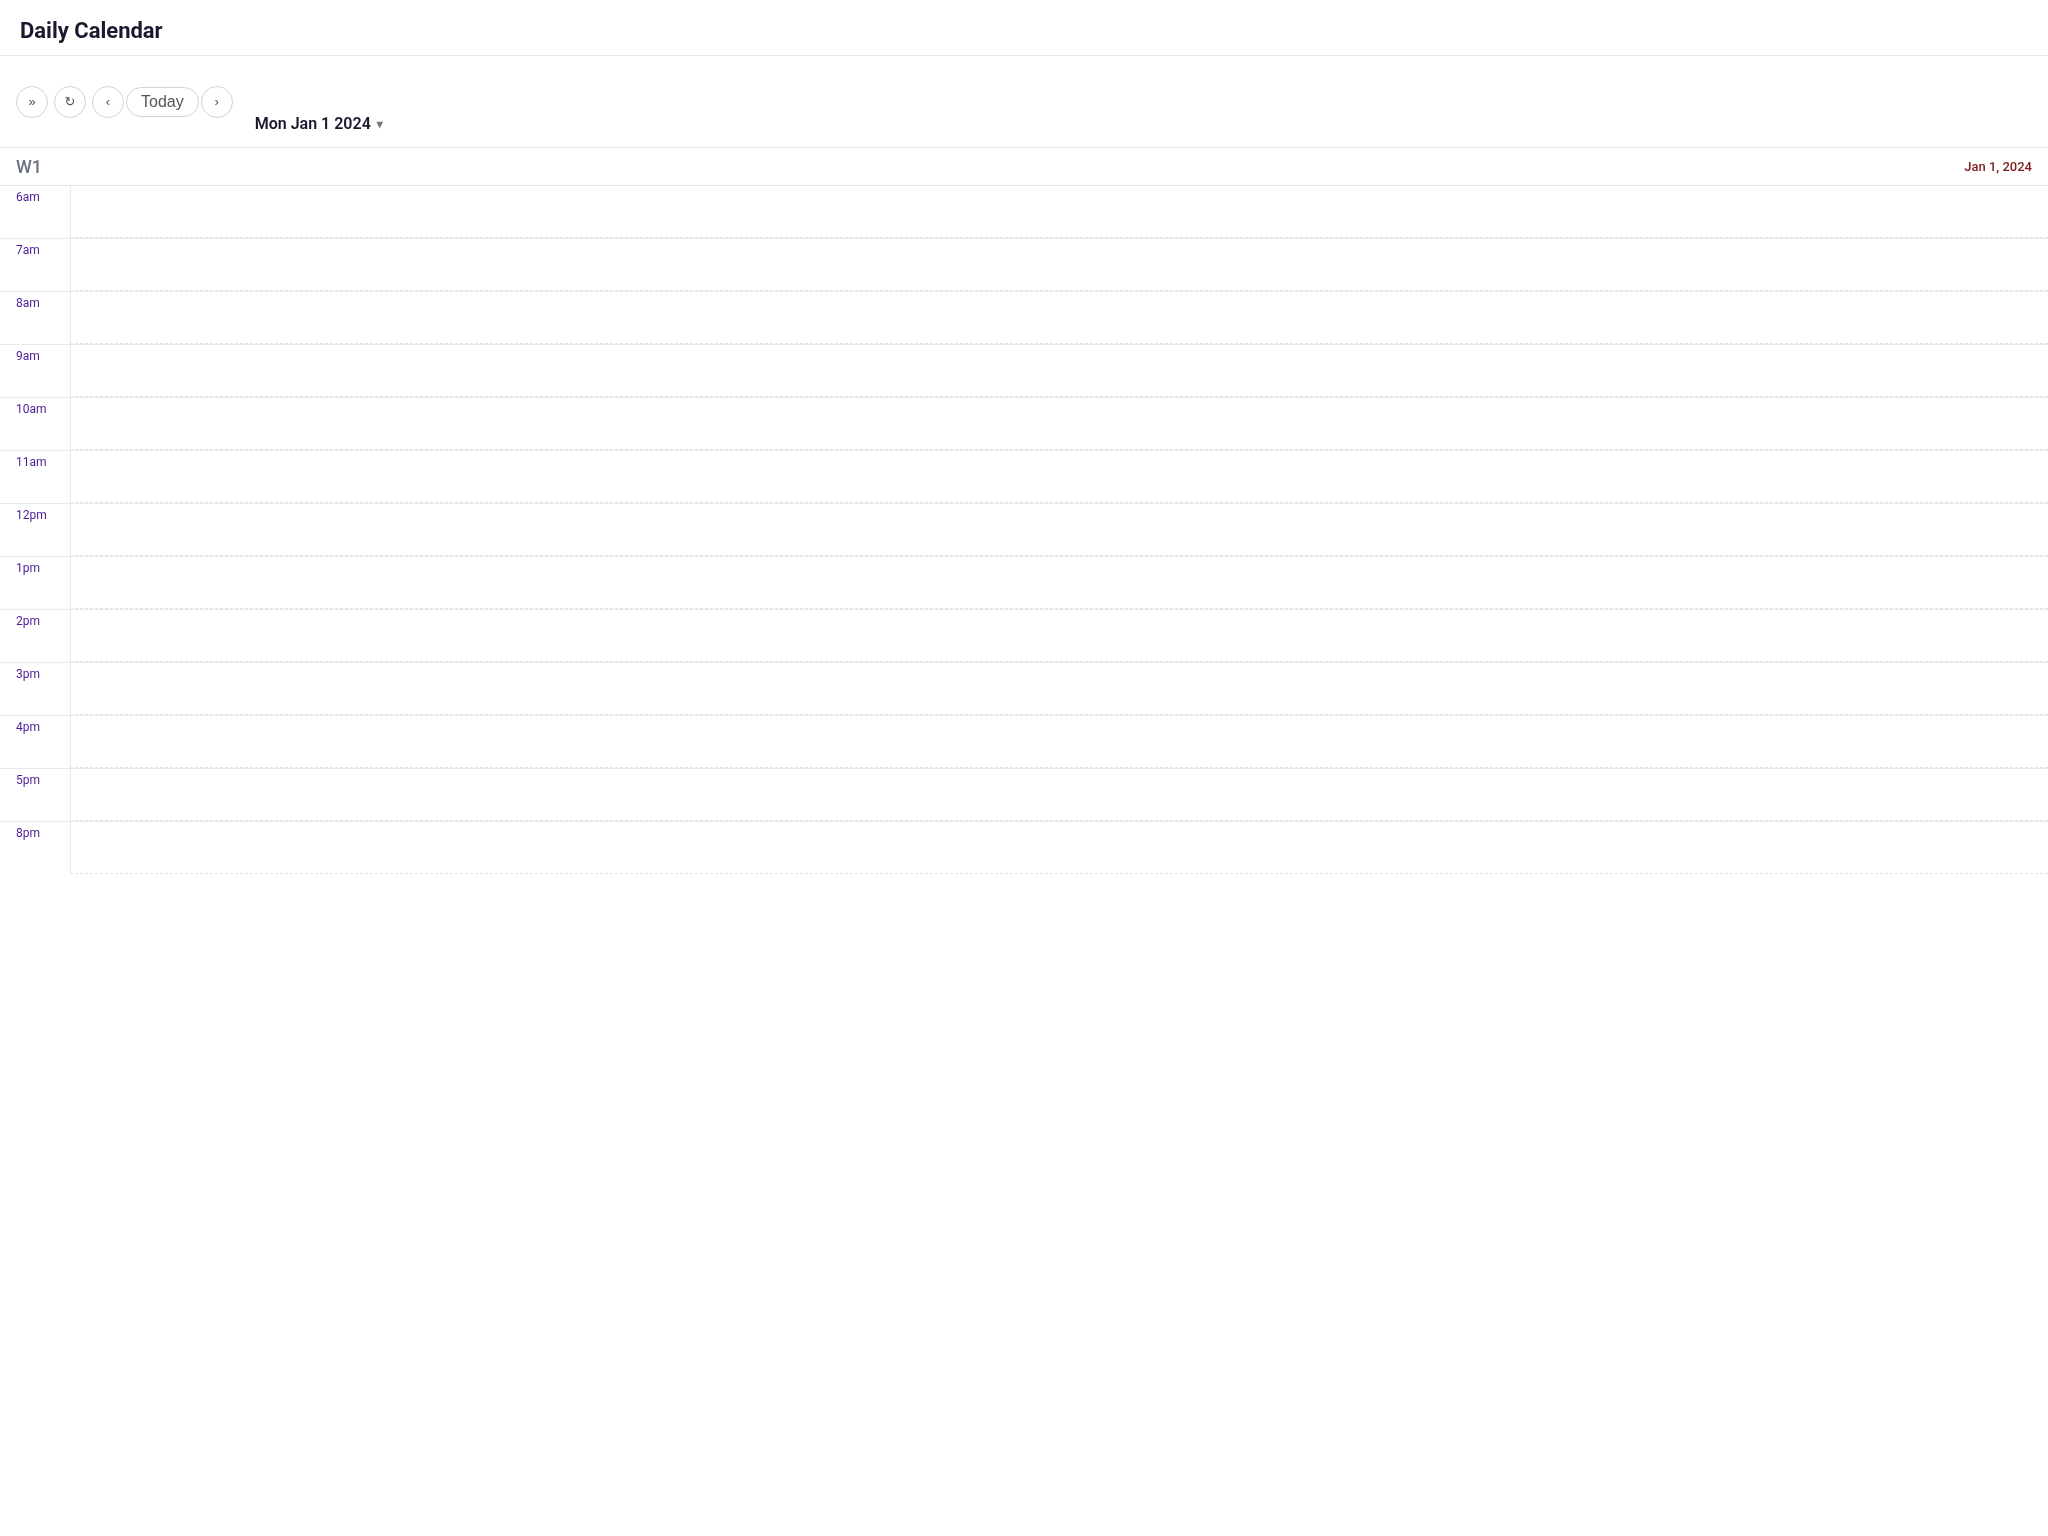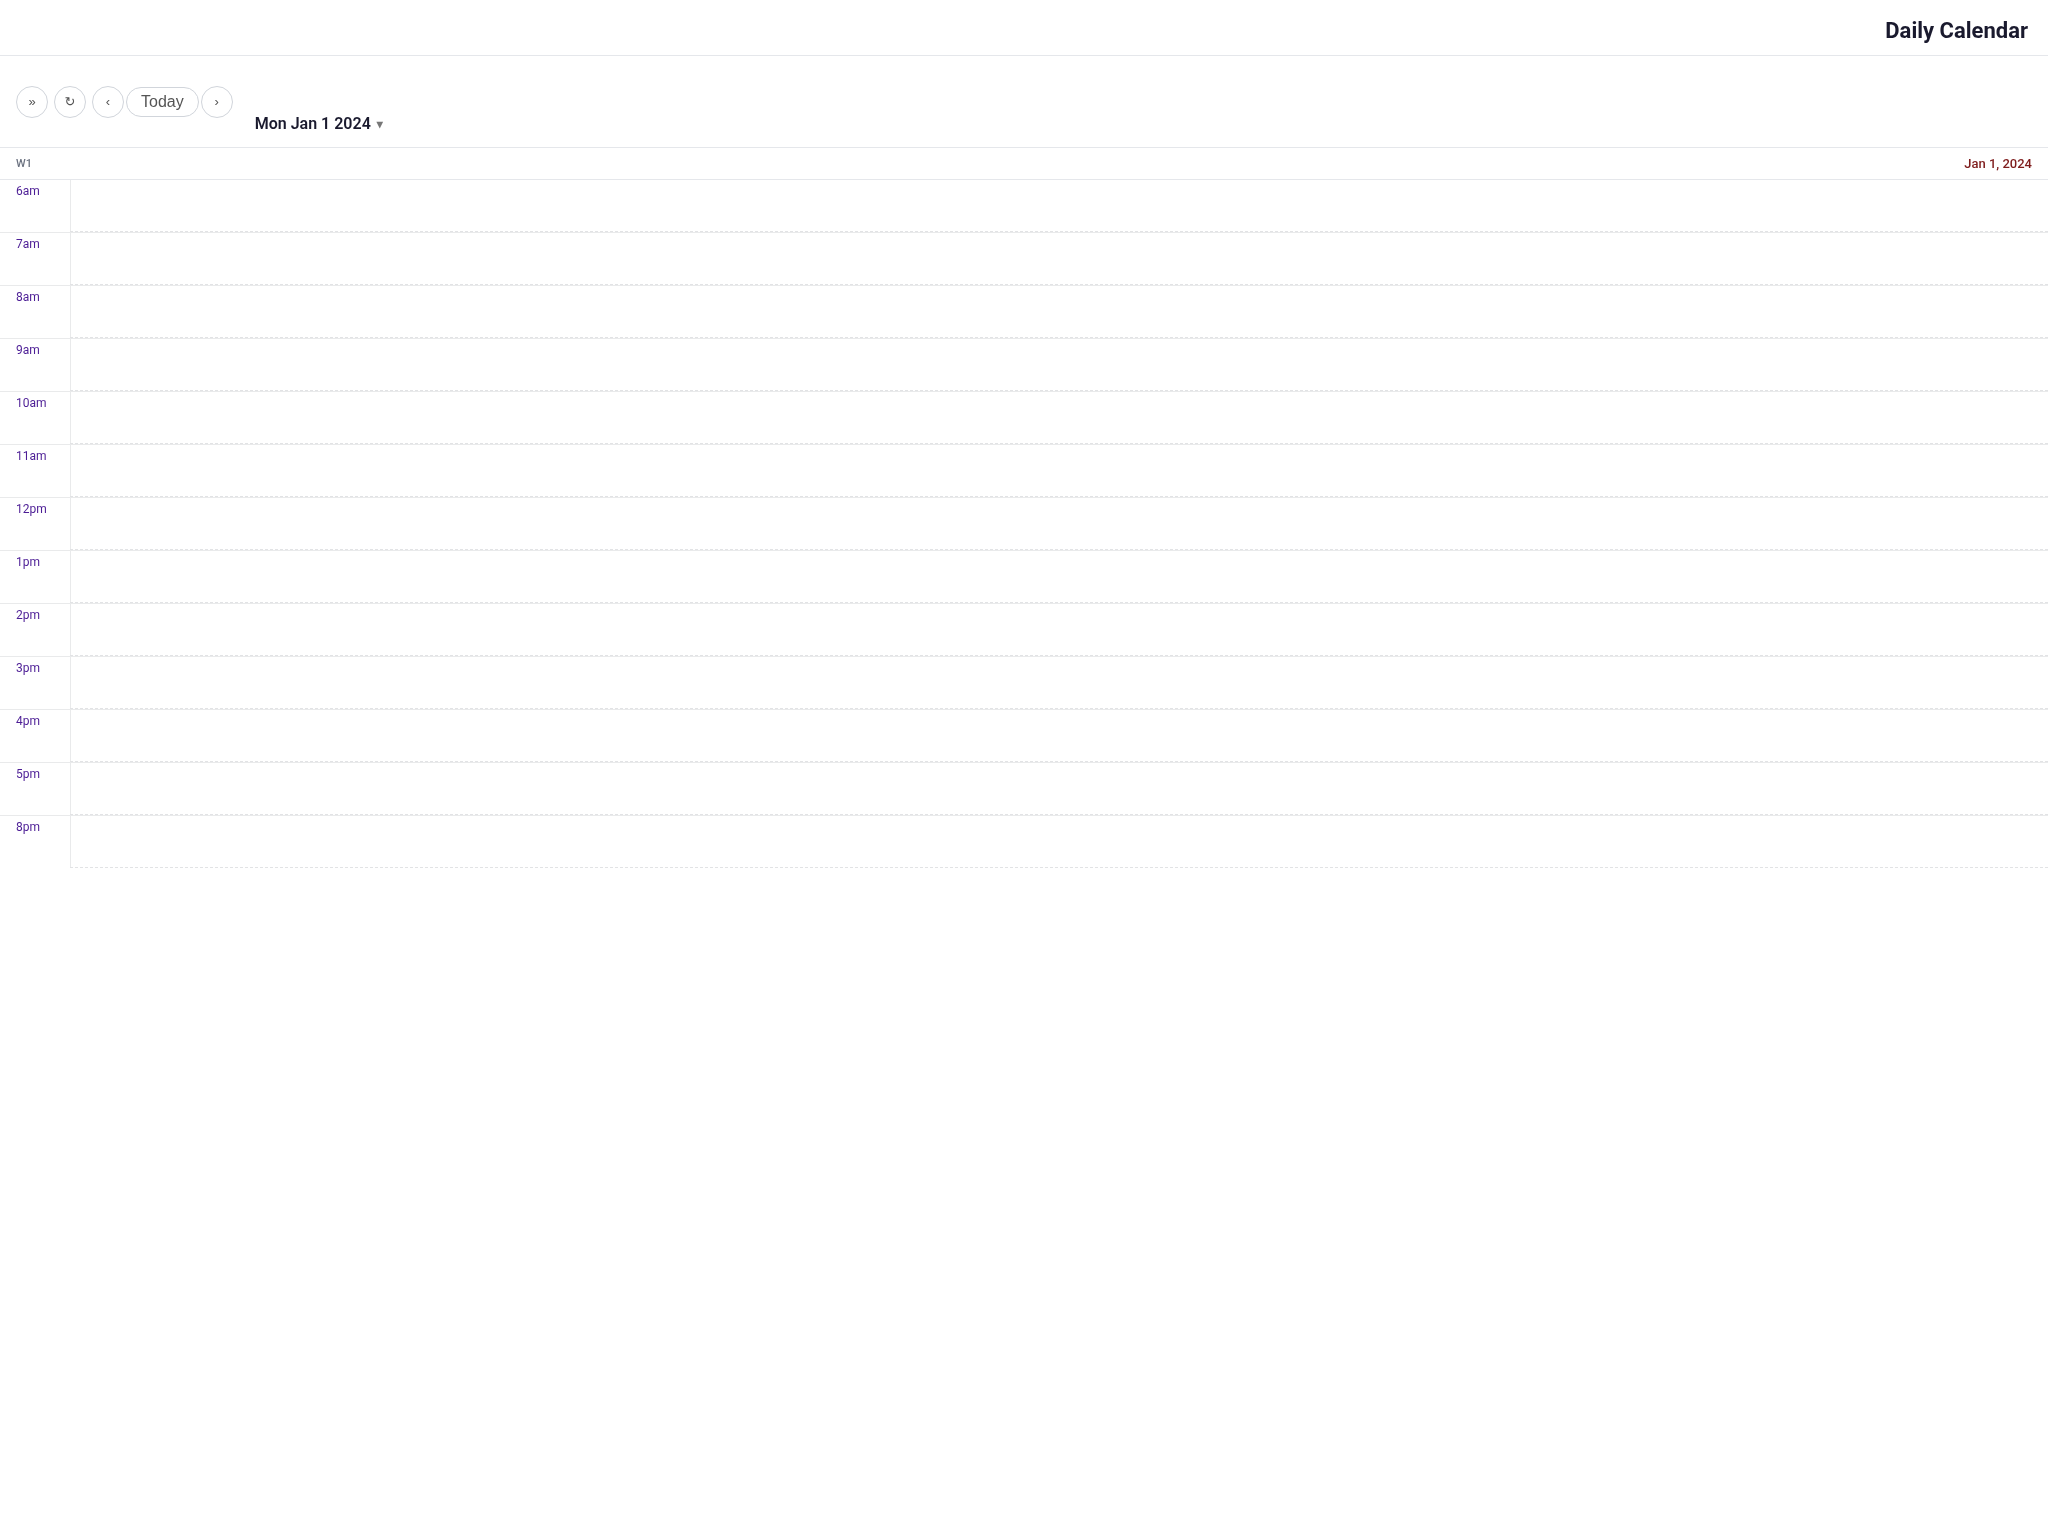--- a/index.html
+++ b/index.html
@@ -11,21 +11,20 @@
     body {
       font-family: -apple-system, BlinkMacSystemFont, 'Segoe UI', Roboto, Helvetica, Arial, sans-serif;
       background: #ffffff;
       color: #333;
       font-size: 14px;
     }
 
     .page-header {
       padding: 18px 20px 12px 20px;
       border-bottom: 1px solid #e5e7eb;
-      text-align: right;
     }
 
     .page-title {
       font-size: 22px;
       font-weight: 700;
       color: #1a1a2e;
     }
 
     .toolbar {
       display: flex;
@@ -103,21 +102,21 @@
       justify-content: space-between;
       padding: 8px 16px;
       background: #fff;
       border-bottom: 1px solid #e5e7eb;
       position: sticky;
       top: 0;
       z-index: 10;
     }
 
     .week-label {
-      font-size: 11px;
+      font-size: 18px;
       color: #6b7280;
       font-weight: 500;
     }
 
     .date-header-label {
       font-size: 13px;
       color: #7f1d1d;
       font-weight: 500;
     }
 

